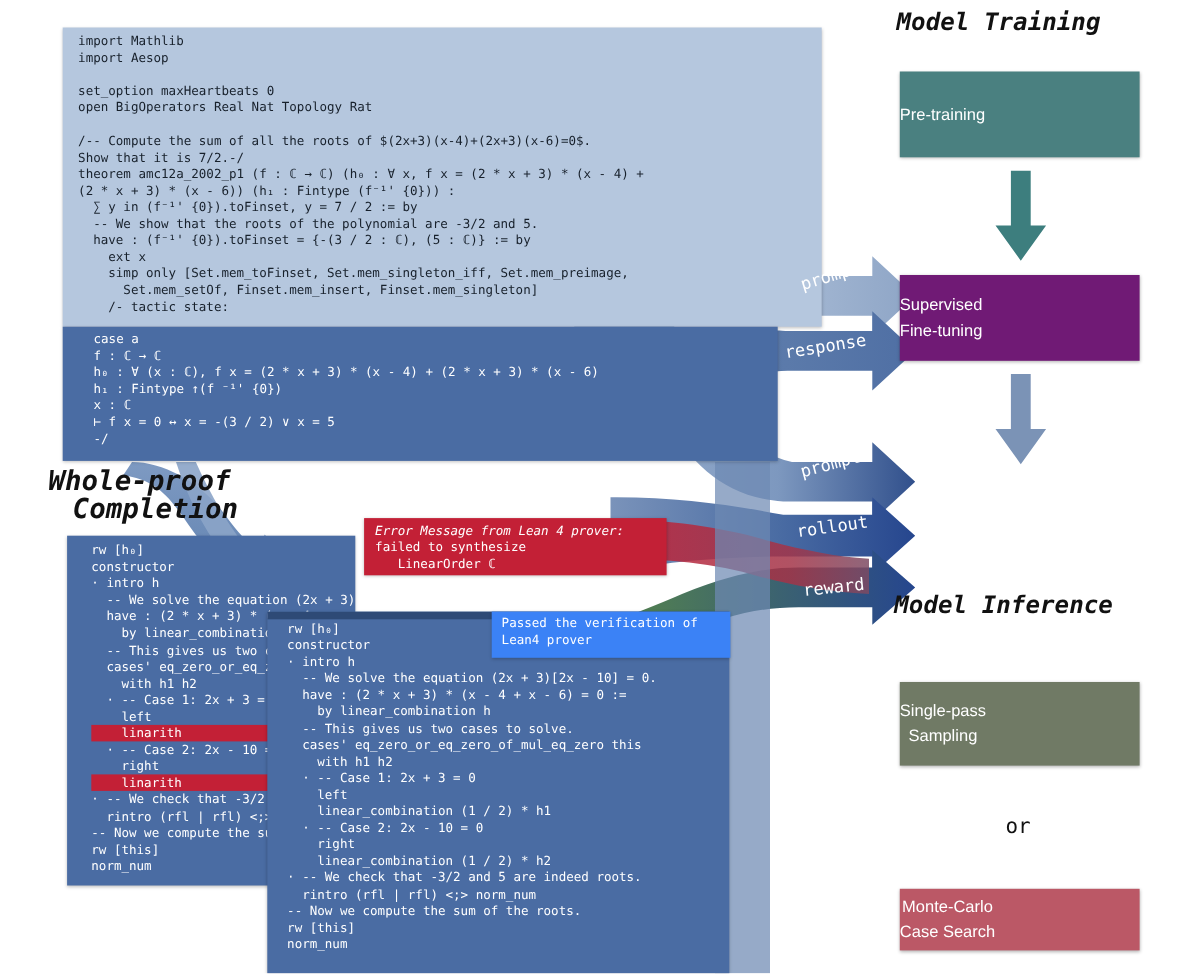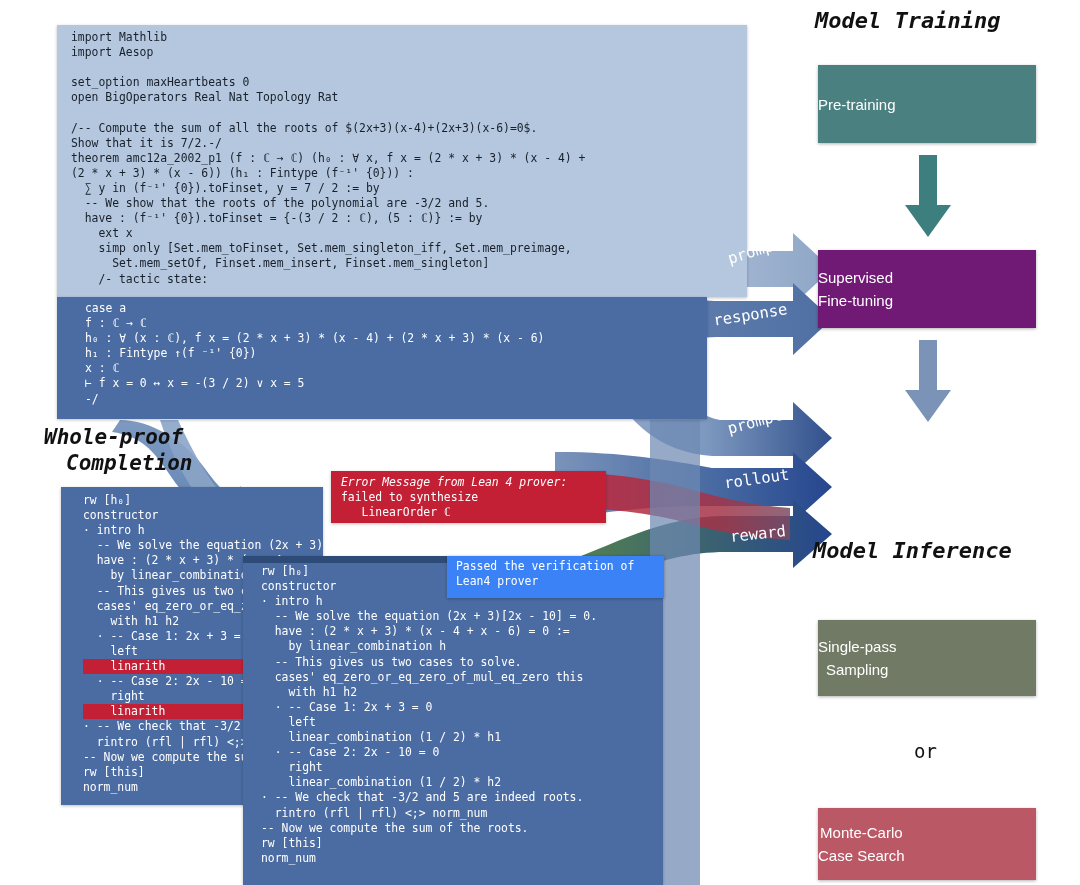--- a/index.html
+++ b/index.html
@@ -50,31 +50,31 @@
   #title-training{left:815px;top:8px;}
   #title-inference{left:813px;top:538px;}
 
   .stagebox{position:absolute;display:flex;align-items:center;justify-content:flex-start;
             text-align:center;color:#fff;font-family:Liberation Sans, sans-serif;
             font-size:15px;line-height:23px;box-shadow:0 1px 3px rgba(0,0,0,.3);}
   #box-pretrain {left:818px;top:65px; width:218px;height:78px;background:#4a8080;}
   #box-sft      {left:818px;top:250px;width:218px;height:78px;background:#701a75;}
   #box-rl       {left:818px;top:437px;width:218px;height:72px;background:#1f3f8f;}
   #box-sps      {left:818px;top:620px;width:218px;height:76px;background:#707a65;}
-  #box-mcts     {left:818px;top:808px;width:218px;height:72px;background:#bb5866;}
+  #box-mcts     {left:818px;top:808px;width:218px;height:56px;background:#bb5866;}
 
   #or-label{position:absolute;left:914px;top:740px;font-family:"DejaVu Sans Mono",monospace;
             font-size:19px;color:#111;}
 
   
   .varrow{position:absolute;}
 
   
   #label-whole{position:absolute;left:44px;top:424px;font-family:"DejaVu Sans Mono",monospace;
-               font-style:italic;font-weight:bold;font-size:21px;color:#111;line-height:26px;}
+               font-style:italic;font-weight:bold;font-size:25px;color:#111;line-height:26px;}
   #label-whole .l2{display:block;padding-left:22px;}
 
   
   .flowlabel{position:absolute;color:#ffffff;font-family:"DejaVu Sans Mono",monospace;
              font-size:15.5px;white-space:nowrap;}
   #lbl-prompt1 {left:727px;top:242px;transform:rotate(-17deg);}
   #lbl-response{left:713px;top:306px;transform:rotate(-9deg);}
   #lbl-prompt2 {left:727px;top:413px;transform:rotate(-15deg);}
   #lbl-rollout {left:724px;top:470px;transform:rotate(-8deg);}
   #lbl-reward  {left:730px;top:525px;transform:rotate(-6deg);}

